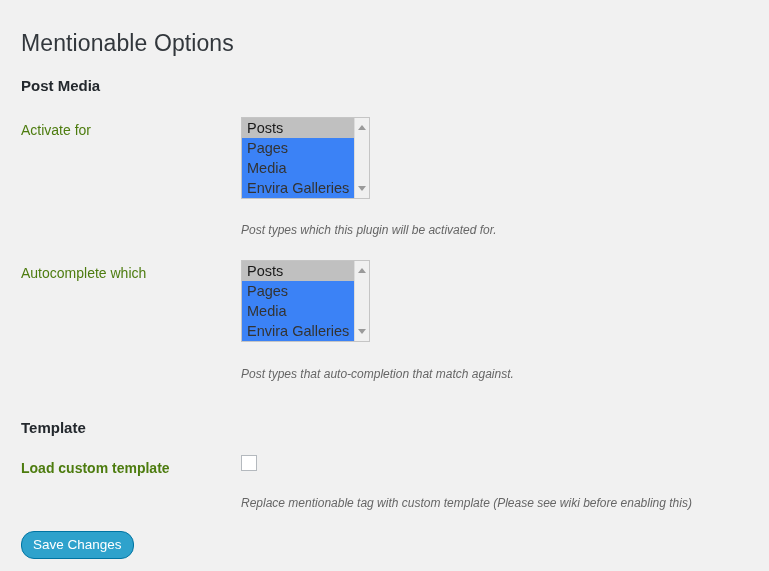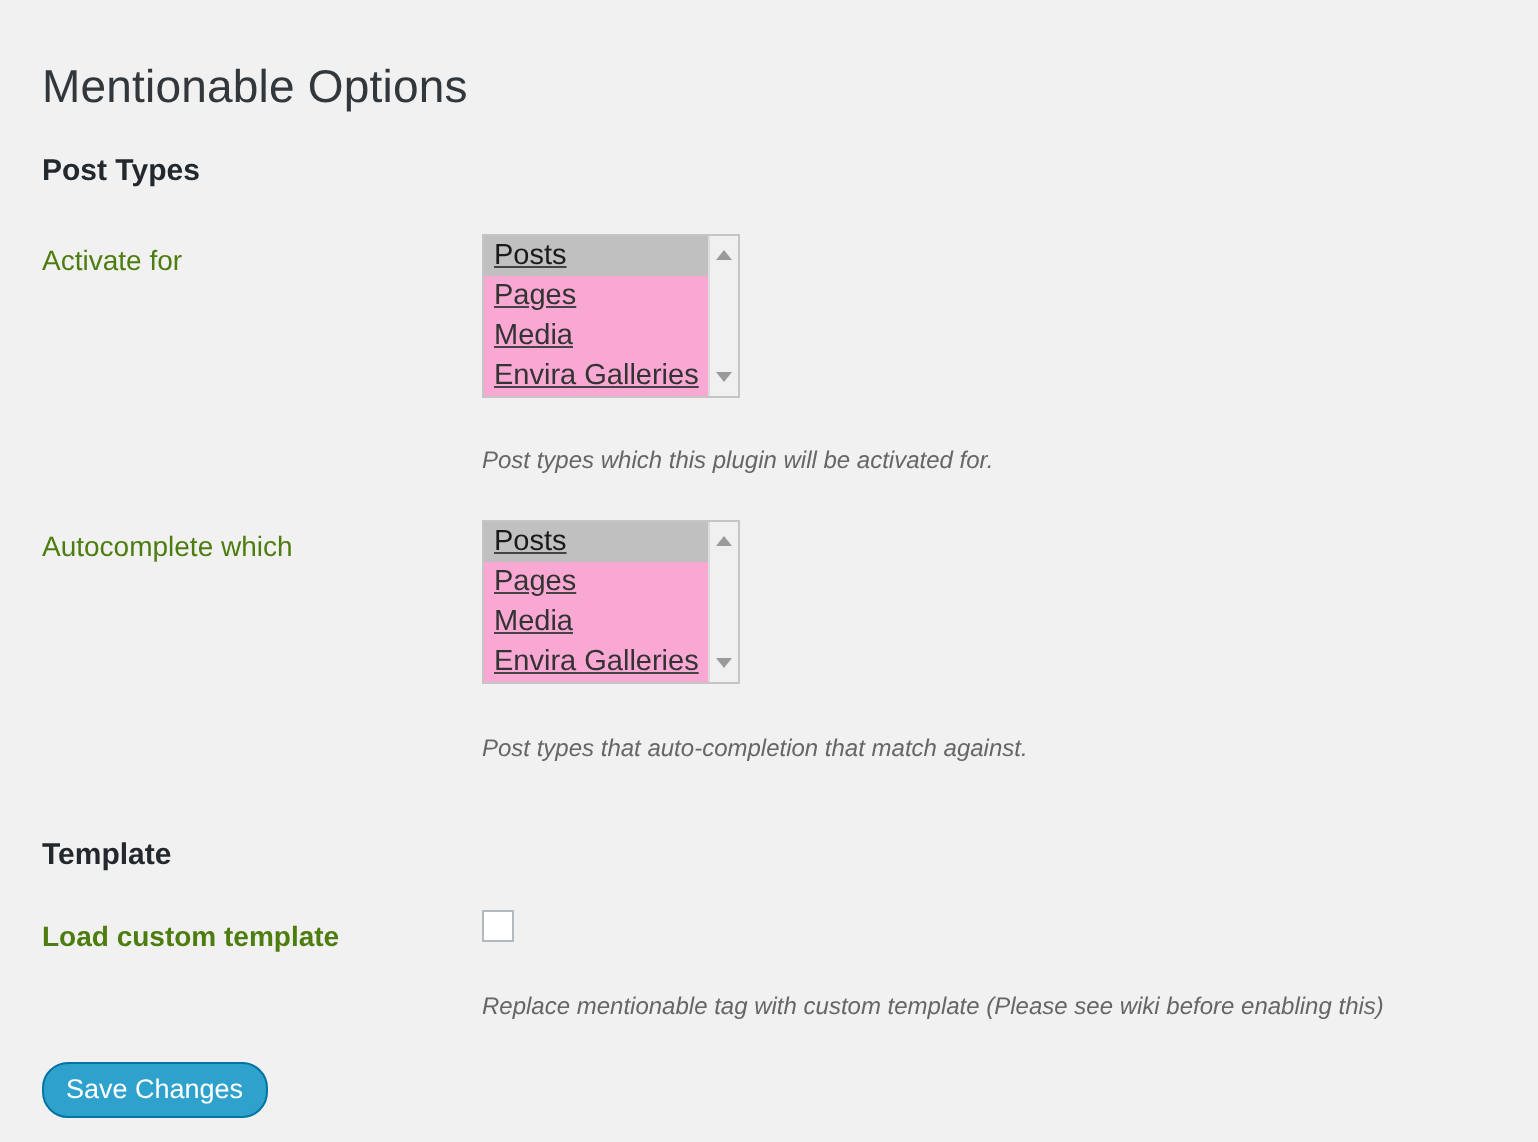--- a/index.html
+++ b/index.html
@@ -56,26 +56,25 @@
   }
   #label-activate { top: 121px; }
   #label-autocomplete { top: 264px; }
   #label-load-template { top: 459px; font-weight: 600; }
 
   .multiselect {
     position: absolute;
     left: 241px;
     width: 129px;
     height: 82px;
-    background: #f9a8d4;
+    background: #3b82f6;
     border: 1px solid #c5c5c5;
     box-sizing: border-box;
     overflow: hidden;
     display: flex;
-    text-decoration: underline;
   }
   #select-activate { top: 117px; }
   #select-autocomplete { top: 260px; }
 
   .ms-options {
     flex: 1 1 auto;
     padding: 0;
     margin: 0;
     list-style: none;
     overflow: hidden;
@@ -161,21 +160,21 @@
     white-space: nowrap;
   }
 </style>
 </head>
 <body>
 
 <div class="wrap">
 
   <h1 class="page-title">Mentionable Options</h1>
 
-  <h2 class="section-heading" id="heading-post-types">Post Types</h2>
+  <h2 class="section-heading" id="heading-post-types">Post Media</h2>
 
   <label class="field-label" id="label-activate">Activate for</label>
 
   <div class="multiselect" id="select-activate">
     <ul class="ms-options">
       <li class="ms-option selected">Posts</li>
       <li class="ms-option">Pages</li>
       <li class="ms-option">Media</li>
       <li class="ms-option">Envira Galleries</li>
     </ul>

